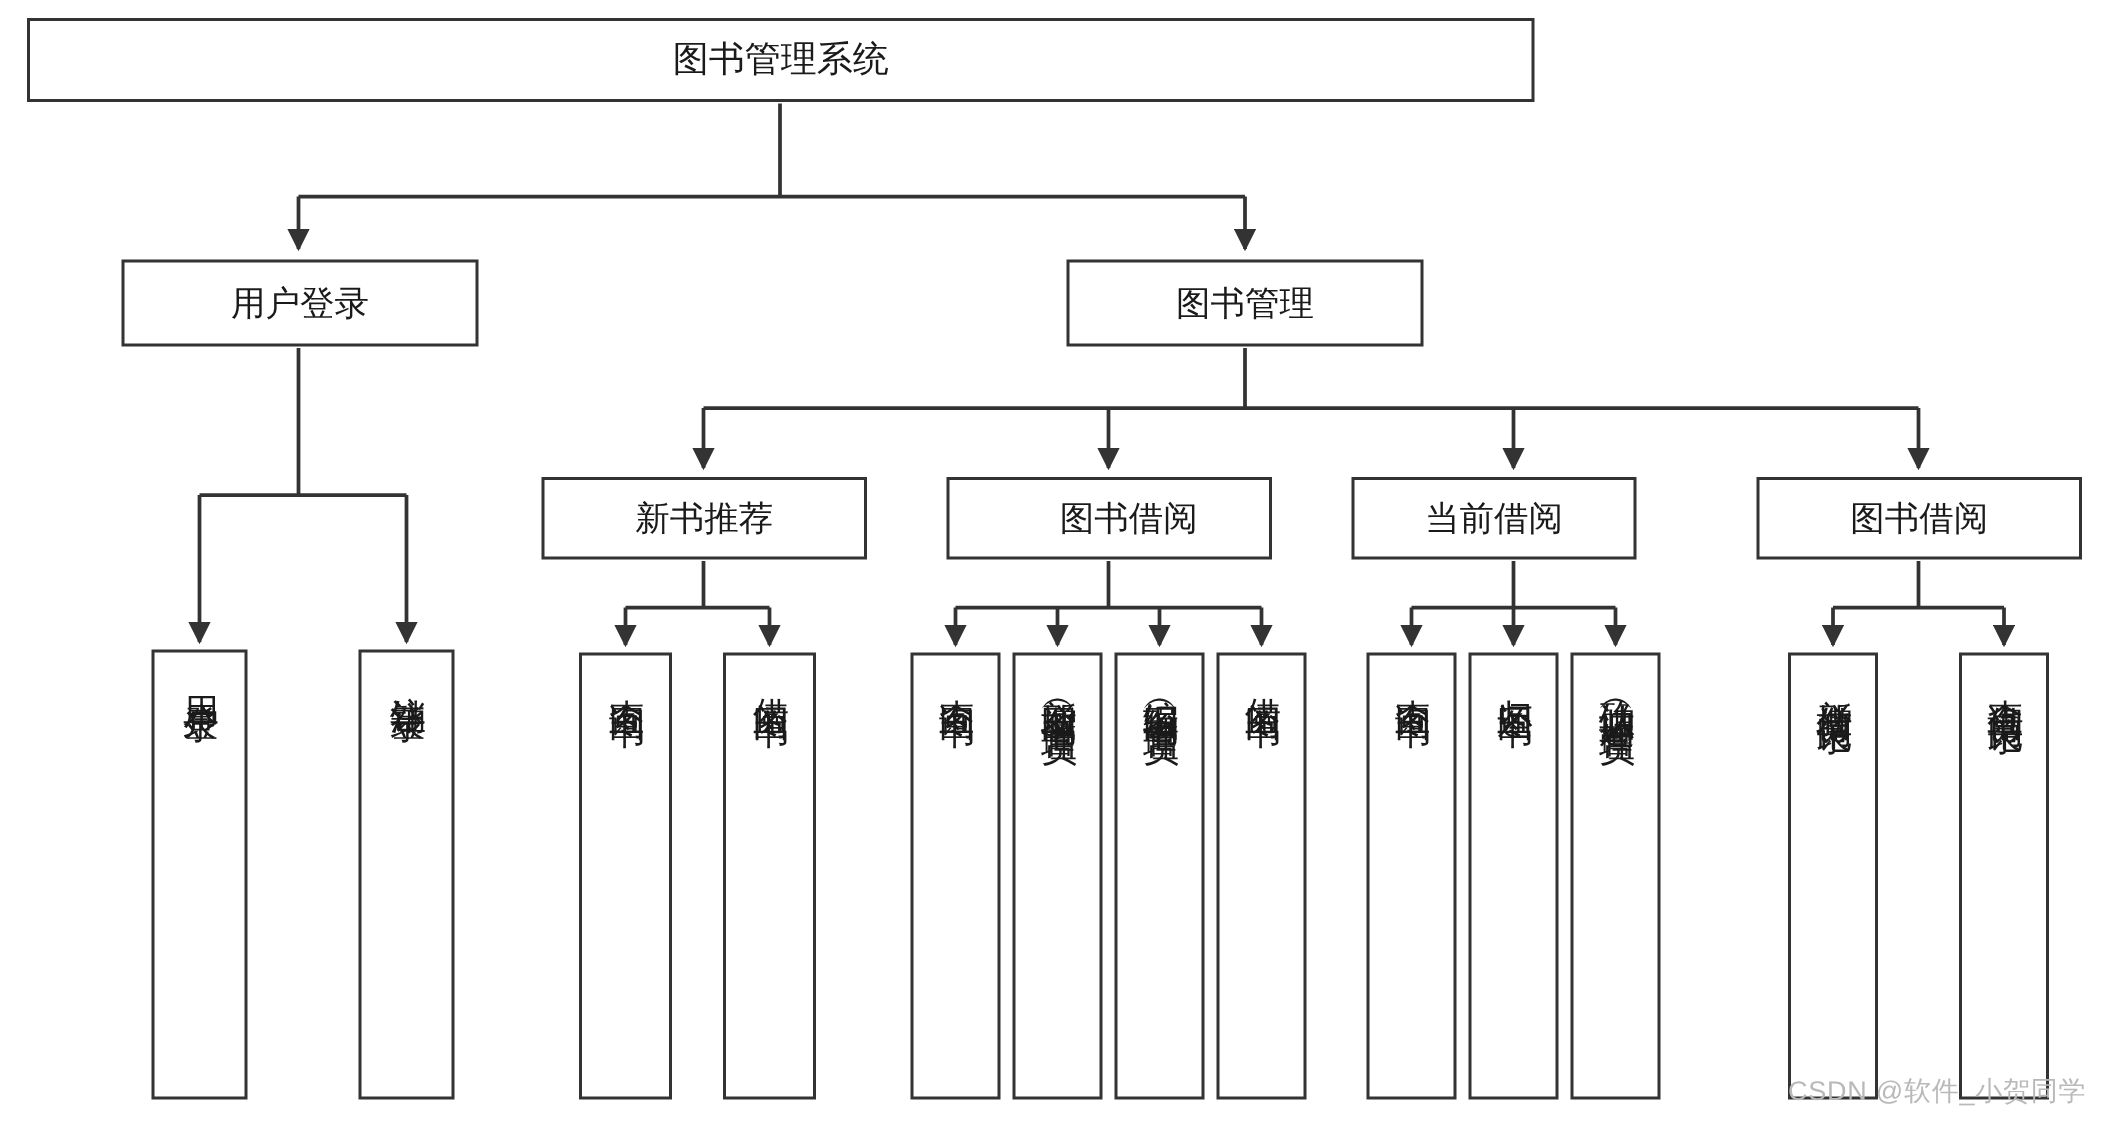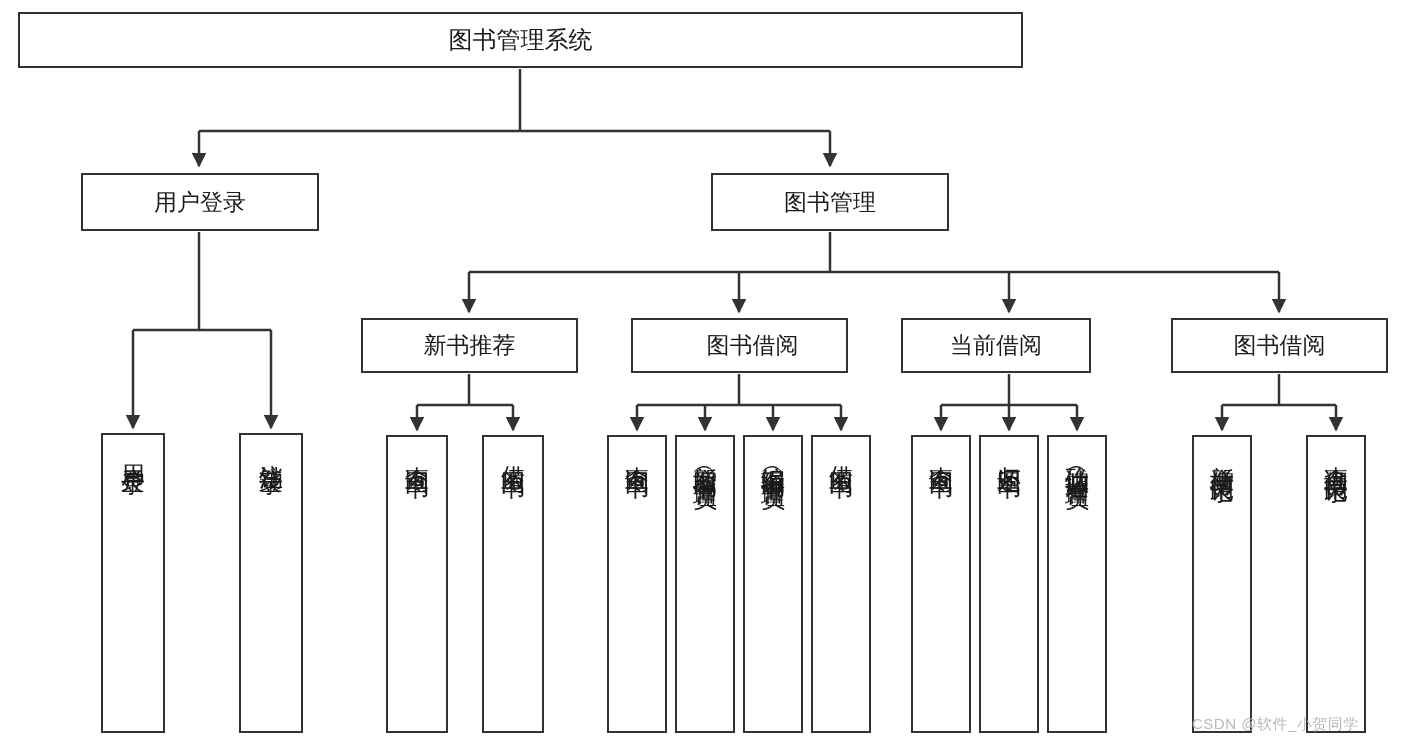--- a/index.html
+++ b/index.html
@@ -54,21 +54,21 @@
     letter-spacing: 3px;
     line-height: 1;
     white-space: nowrap;
   }
   .node.root .label {
     font-size: 24px;
   }
   .watermark {
     position: absolute;
     color: #b9b9b9;
-    font-size: 15px;
+    font-size: 18px;
     white-space: nowrap;
     letter-spacing: 0.5px;
     user-select: none;
   }
 </style>
 </head>
 <body>
 
 <div id="canvas">
 

